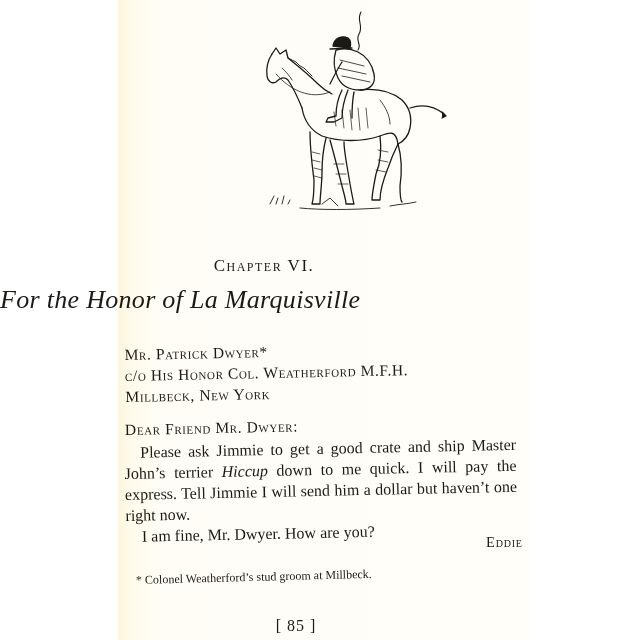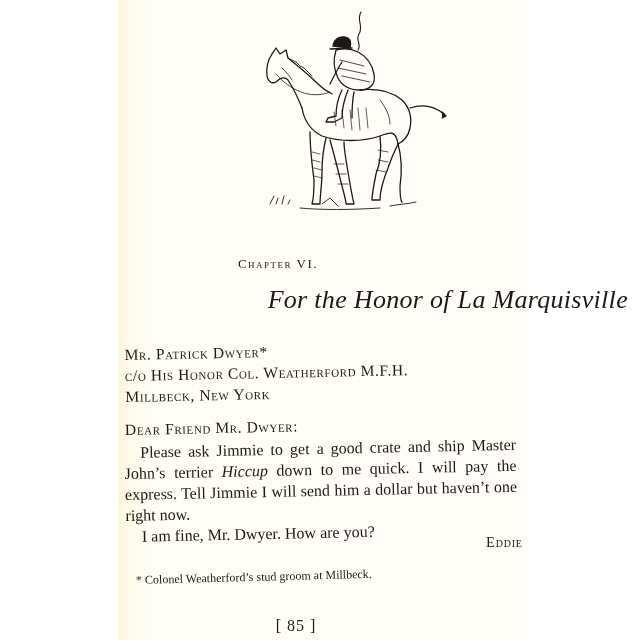--- a/index.html
+++ b/index.html
@@ -10,25 +10,25 @@
     color: #1c1a17;
   }
   .page {
     position: absolute; left: 118px; top: 0; width: 412px; height: 640px;
     background: linear-gradient(90deg, #fdf6dc 0px, #fefbec 14px, #fffdf6 40px, #fffef9 100%);
   }
   .illustration {
     position: absolute; left: 230px; top: 4px; width: 220px; height: 212px;
   }
   .chapter {
-    position: absolute; left: 14px; width: 528px; top: 256px; text-align: center;
-    font-size: 13px; letter-spacing: 1.5px; font-variant: small-caps;
+    position: absolute; left: 0; width: 528px; top: 256px; text-align: center;
+    font-size: 17px; letter-spacing: 1.5px; font-variant: small-caps;
   }
   .title {
-    position: absolute; left: 0; width: 628px; top: 285px; text-align: right;
+    position: absolute; left: 0; width: 628px; top: 285px; text-align: left;
     font-size: 26px; font-style: italic; letter-spacing: 0.3px;
   }
   .address {
     position: absolute; left: 125px; top: 344px; font-size: 15.5px;
     font-variant: small-caps; line-height: 21px; letter-spacing: 0.6px;
   }
   .address div { white-space: nowrap; }
   .salutation {
     position: absolute; left: 125px; top: 421px; font-size: 15.5px;
     font-variant: small-caps; letter-spacing: 0.6px;

